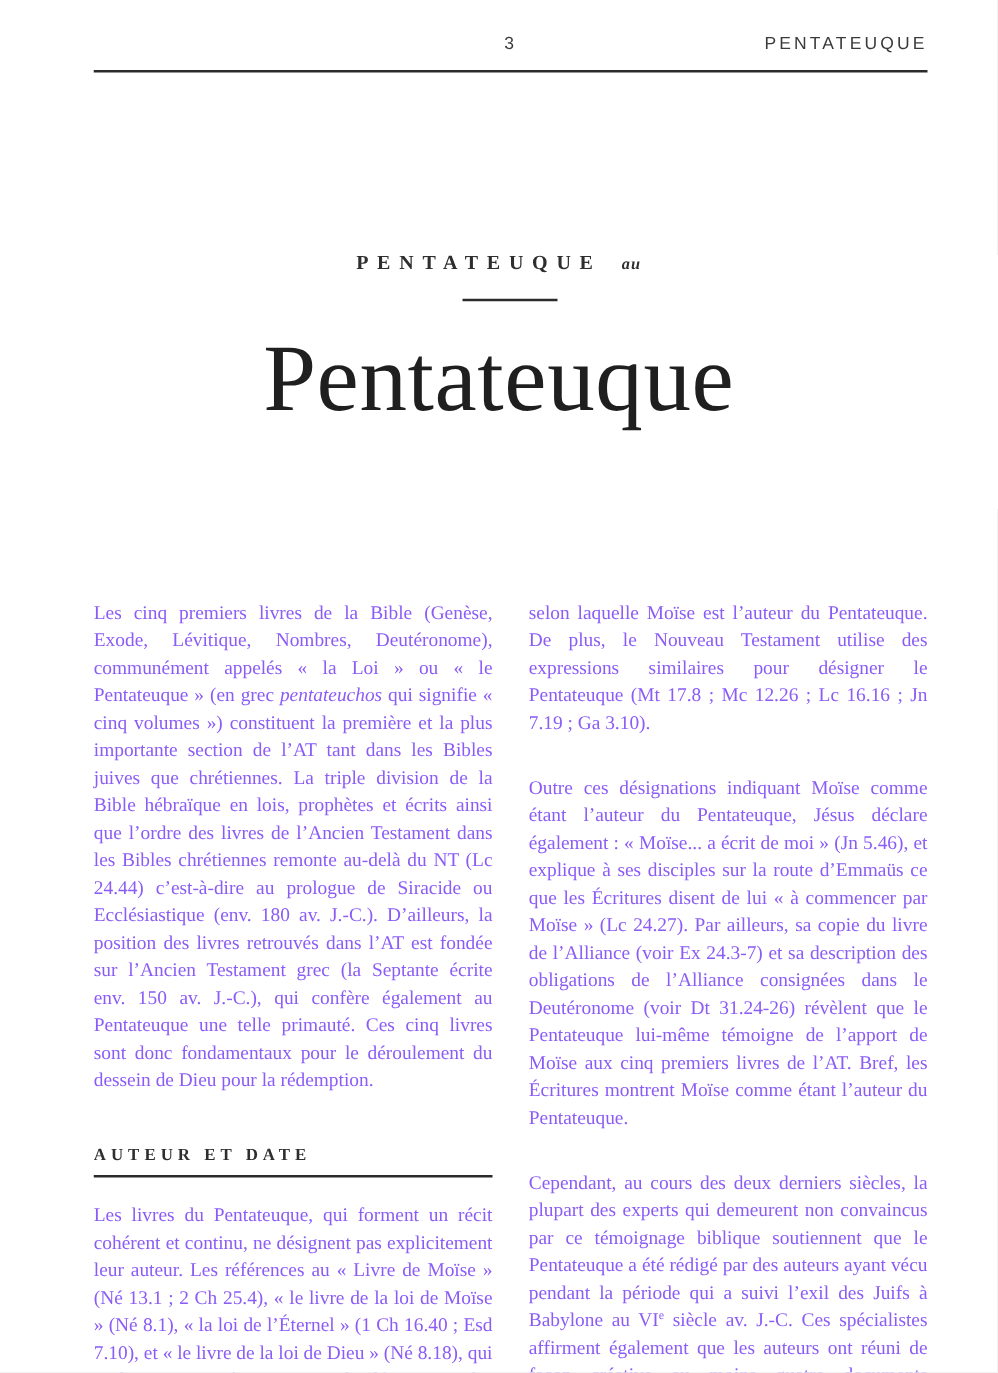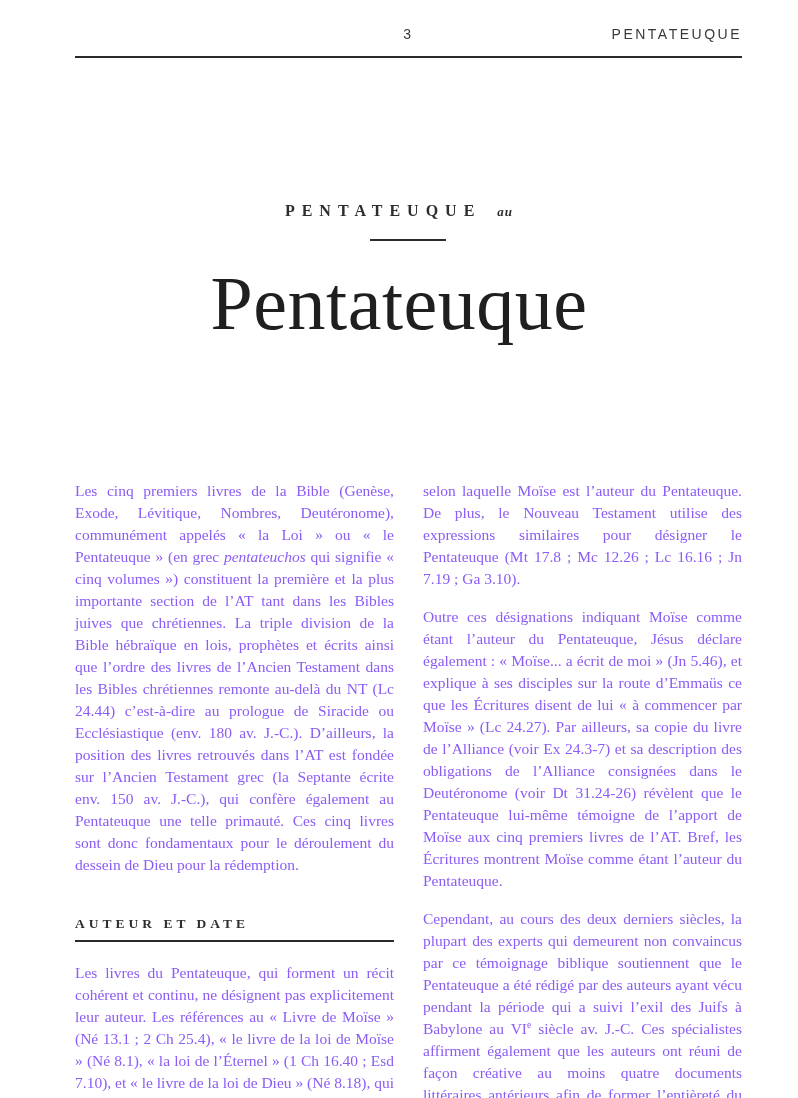--- a/index.html
+++ b/index.html
@@ -105,21 +105,21 @@
   .col {
     width: 319px;
   }
   .col p {
     margin: 0;
     font-size: 15.5px;
     line-height: 22px;
     text-align: justify;
     color: #8b5cf6;
   }
-  .col p + p { margin-top: 16px; }
+  .col p + p { margin-top: 30px; }
   .col h2 {
     margin: 40px 0 0 0;
     padding-bottom: 8px;
     border-bottom: 2px solid #2b2b2b;
     font-size: 13.5px;
     font-weight: 700;
     letter-spacing: 4px;
     color: #2e2e2e;
   }
   .col h2 + p { margin-top: 20px; }

